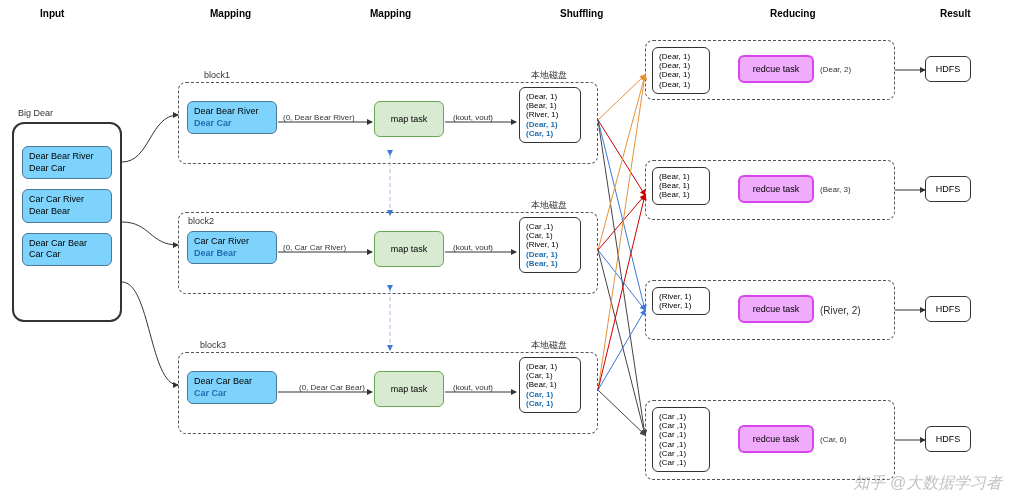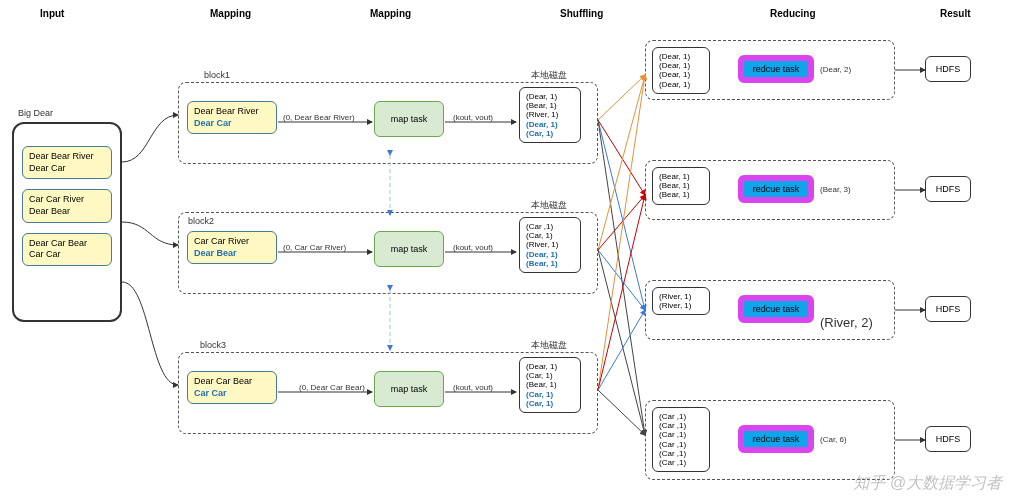--- a/index.html
+++ b/index.html
@@ -1,22 +1,22 @@
 <!DOCTYPE html>
 <html><head>
 <meta charset="utf-8">
 <style>
 *{box-sizing:border-box;margin:0;padding:0}
 body{font-family:Arial,sans-serif;font-size:10px;background:#fff;width:1012px;height:500px;position:relative;overflow:hidden}
 .stage-header{position:absolute;top:8px;font-weight:bold;font-size:10px}
 .box{position:absolute;border:1px solid #333;border-radius:6px;background:#fff;padding:4px 6px;font-size:9px}
 .dashed{border:1.5px dashed #555;background:transparent;border-radius:8px}
-.blue-box{background:#fef9c3;border:1px solid #4a7a9a}
+.blue-box{background:#7dd3fc;border:1px solid #4a7a9a}
 .green-box{background:#d9ead3;border:1px solid #6aa84f}
-.pink-box{background:#0ea5e9;border:6px solid #d946ef}
+.pink-box{background:#f0abfc;border:2px solid #d946ef}
 .lbl{position:absolute;font-size:9px;color:#333}
 .blue-txt{color:#1f6fb0;font-weight:bold}
 svg.lines{position:absolute;top:0;left:0;width:1012px;height:500px;pointer-events:none}
 .watermark{position:absolute;bottom:6px;right:10px;font-size:16px;color:#999;font-style:italic;opacity:0.6}
 .mini{font-size:9px;line-height:1.3}
 </style>
 </head>
 <body>
 
 <div class="stage-header" style="left:40px">Input</div>
@@ -102,21 +102,21 @@
     <div class="box pink-box" style="left:92px;top:14px;width:76px;height:28px;display:flex;align-items:center;justify-content:center">redcue task</div>
     <div class="lbl" style="left:174px;top:24px;font-size:8px">(Bear, 3)</div>
   </div>
   <div class="box" style="left:925px;top:176px;width:46px;height:26px;display:flex;align-items:center;justify-content:center;border-radius:6px">HDFS</div>
   <div class="box dashed" style="left:645px;top:280px;width:250px;height:60px">
     <div class="box mini" style="left:6px;top:6px;width:58px;font-size:8px;line-height:1.15">
         <div>(River, 1)</div>
         <div>(River, 1)</div>
       </div>
     <div class="box pink-box" style="left:92px;top:14px;width:76px;height:28px;display:flex;align-items:center;justify-content:center">redcue task</div>
-    <div class="lbl" style="left:174px;top:34px;font-size:13px">(River, 2)</div>
+    <div class="lbl" style="left:174px;top:24px;font-size:10px">(River, 2)</div>
   </div>
   <div class="box" style="left:925px;top:296px;width:46px;height:26px;display:flex;align-items:center;justify-content:center;border-radius:6px">HDFS</div>
   <div class="box dashed" style="left:645px;top:400px;width:250px;height:80px">
     <div class="box mini" style="left:6px;top:6px;width:58px;font-size:8px;line-height:1.15">
         <div>(Car ,1)</div>
         <div>(Car ,1)</div>
         <div>(Car ,1)</div>
         <div>(Car ,1)</div>
         <div>(Car ,1)</div>
         <div>(Car ,1)</div>

